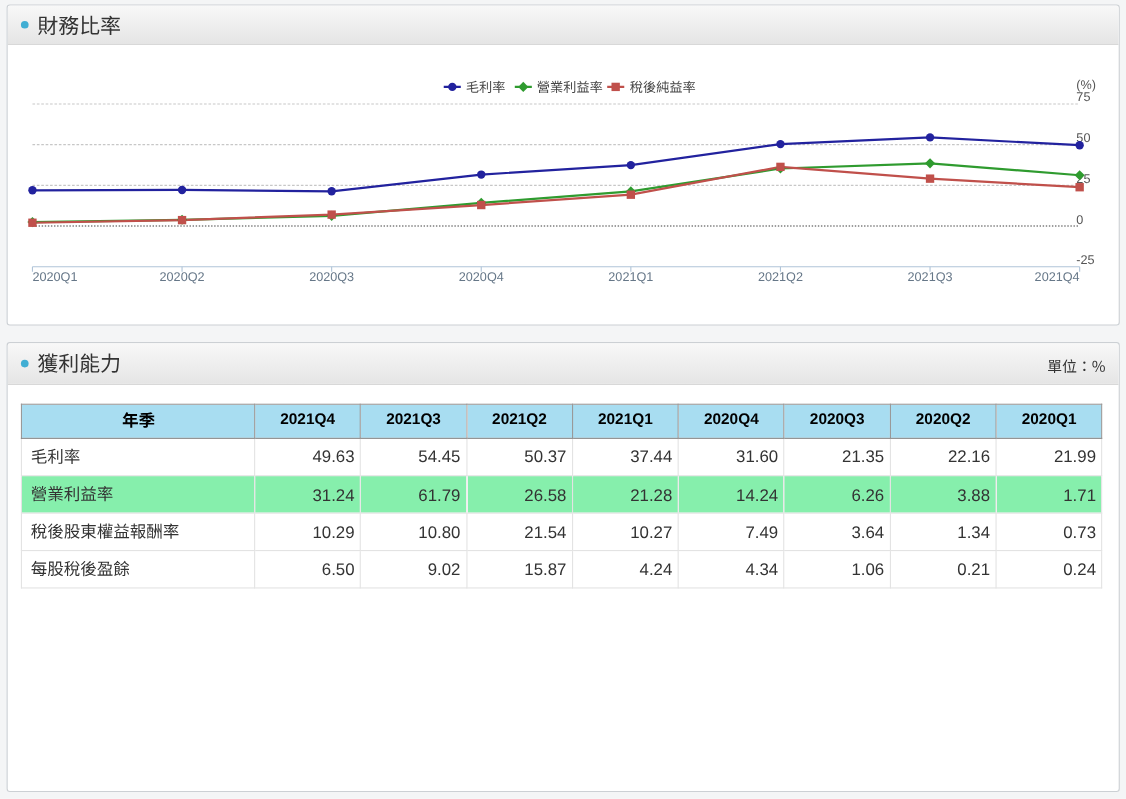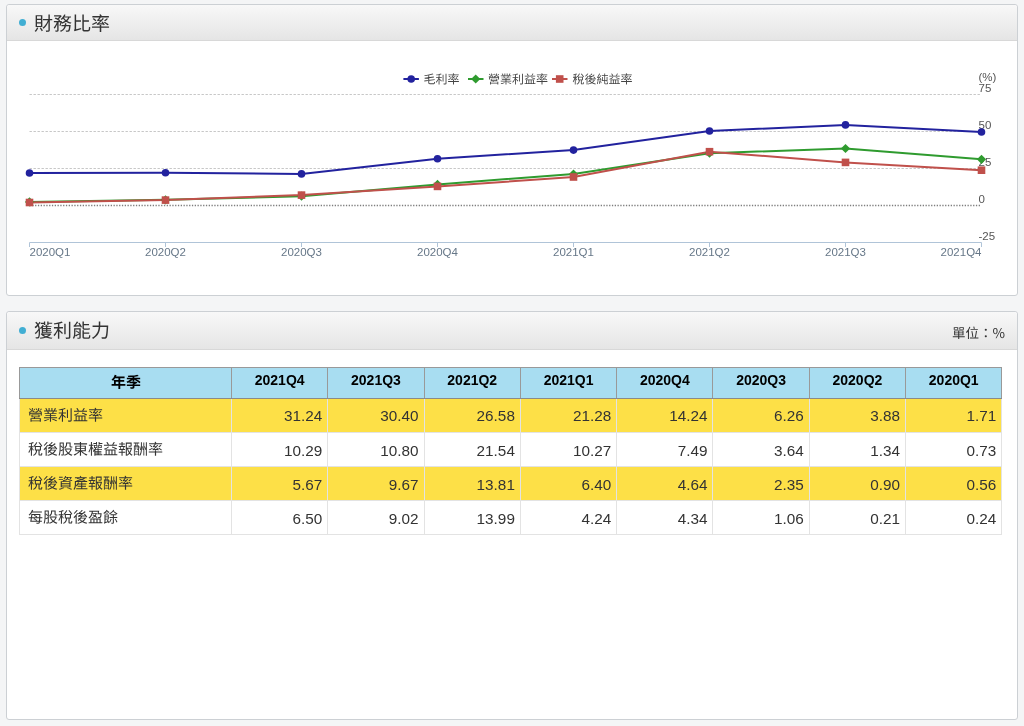--- a/index.html
+++ b/index.html
@@ -14,21 +14,21 @@
 .ttl { position:absolute; left:27px; top:7px; }
 .unit { position:absolute; right:12.5px; top:12.5px; }
 #chart { position:absolute; left:-1px; top:35px; }
 table { position:absolute; left:12px; top:55px; border-collapse:collapse; table-layout:fixed; width:983px; }
 td { overflow:hidden; white-space:nowrap; }
 tr.hd td { background:#a8ddf1; border:1px solid #999; border-bottom:1px solid #8a8a8a; height:30.5px;
   text-align:center; font-weight:bold; font-size:14px; color:#000; vertical-align:middle; }
 tr.hd td.c1 { width:212px; }
 td.ch { width:96.3px; font-size:14.5px; padding-bottom:5px; }
 tr.odd td { background:#fff; }
-tr.even td { background:#fde047; }
+tr.even td { background:#86efac; }
 td.rl { padding-left:8px; text-align:left; border:1px solid #e3e3e3; border-top:none; height:34.2px; vertical-align:middle; }
 td.num { padding-right:5px; padding-top:2.5px; text-align:right; border:1px solid #e3e3e3; border-top:none; height:34.2px;
   font-size:15.3px; color:#333; vertical-align:middle; }
 tr td { border-bottom:1px solid #ddd; }
 </style></head>
 <body>
 <svg width="0" height="0" style="position:absolute">
     <defs>
       <path id="g0025" d="M0.205 -0.284Q0.155 -0.284 0.118 -0.312Q0.08 -0.339 0.06 -0.391Q0.039 -0.443 0.039 -0.517Q0.039 -0.591 0.06 -0.642Q0.08 -0.693 0.118 -0.72Q0.155 -0.746 0.205 -0.746Q0.256 -0.746 0.293 -0.72Q0.331 -0.693 0.352 -0.642Q0.372 -0.591 0.372 -0.517Q0.372 -0.443 0.352 -0.391Q0.331 -0.339 0.293 -0.312Q0.256 -0.284 0.205 -0.284ZM0.205 -0.34Q0.249 -0.34 0.276 -0.385Q0.302 -0.429 0.302 -0.517Q0.302 -0.605 0.276 -0.648Q0.249 -0.69 0.205 -0.69Q0.162 -0.69 0.135 -0.648Q0.108 -0.605 0.108 -0.517Q0.108 -0.429 0.135 -0.385Q0.162 -0.34 0.205 -0.34ZM0.226 0.013 0.631 -0.746H0.693L0.288 0.013ZM0.716 0.013Q0.666 0.013 0.629 -0.014Q0.591 -0.041 0.571 -0.093Q0.55 -0.145 0.55 -0.219Q0.55 -0.293 0.571 -0.344Q0.591 -0.395 0.629 -0.422Q0.666 -0.449 0.716 -0.449Q0.766 -0.449 0.803 -0.422Q0.841 -0.395 0.862 -0.344Q0.882 -0.293 0.882 -0.219Q0.882 -0.145 0.862 -0.093Q0.841 -0.041 0.803 -0.014Q0.766 0.013 0.716 0.013ZM0.716 -0.043Q0.759 -0.043 0.786 -0.087Q0.814 -0.131 0.814 -0.219Q0.814 -0.307 0.786 -0.35Q0.759 -0.393 0.716 -0.393Q0.673 -0.393 0.646 -0.35Q0.618 -0.307 0.618 -0.219Q0.618 -0.131 0.646 -0.087Q0.673 -0.043 0.716 -0.043Z"></path>
       <path id="g4F4D" d="M0.369 -0.658H0.914V-0.585H0.369ZM0.435 -0.509 0.503 -0.525Q0.516 -0.472 0.527 -0.414Q0.539 -0.356 0.549 -0.299Q0.559 -0.242 0.566 -0.191Q0.573 -0.14 0.577 -0.102L0.503 -0.08Q0.5 -0.12 0.493 -0.172Q0.487 -0.224 0.477 -0.282Q0.468 -0.34 0.457 -0.399Q0.446 -0.457 0.435 -0.509ZM0.774 -0.532 0.853 -0.519Q0.842 -0.457 0.829 -0.388Q0.816 -0.319 0.801 -0.25Q0.786 -0.181 0.77 -0.119Q0.755 -0.056 0.74 -0.006L0.674 -0.021Q0.689 -0.072 0.703 -0.136Q0.718 -0.199 0.731 -0.269Q0.745 -0.339 0.756 -0.407Q0.767 -0.475 0.774 -0.532ZM0.326 -0.034H0.955V0.038H0.326ZM0.57 -0.828 0.641 -0.847Q0.655 -0.81 0.669 -0.766Q0.684 -0.723 0.692 -0.691L0.617 -0.669Q0.611 -0.701 0.598 -0.746Q0.584 -0.791 0.57 -0.828ZM0.286 -0.836 0.357 -0.815Q0.324 -0.73 0.281 -0.648Q0.237 -0.565 0.186 -0.492Q0.135 -0.419 0.081 -0.363Q0.077 -0.372 0.069 -0.386Q0.062 -0.4 0.053 -0.415Q0.045 -0.429 0.038 -0.437Q0.087 -0.486 0.133 -0.55Q0.179 -0.614 0.219 -0.687Q0.258 -0.761 0.286 -0.836ZM0.18 -0.579 0.254 -0.653 0.255 -0.652V0.078H0.18Z"></path>
@@ -194,32 +194,49 @@
             </svg></td>
           <td class="ch">2021Q4</td>
           <td class="ch">2021Q3</td>
           <td class="ch">2021Q2</td>
           <td class="ch">2021Q1</td>
           <td class="ch">2020Q4</td>
           <td class="ch">2020Q3</td>
           <td class="ch">2020Q2</td>
           <td class="ch">2020Q1</td>
         </tr>
+        <tr class="odd">
+          <td class="rl"><svg style="vertical-align:middle" width="45" height="19" viewBox="0 0 45.00 18.75">
+              <g fill="#333" transform="translate(0,14.40)">
+                <use href="#g6BDB" transform="translate(0.00,0) scale(15)"></use>
+                <use href="#g5229" transform="translate(15.00,0) scale(15)"></use>
+                <use href="#g7387" transform="translate(30.00,0) scale(15)"></use>
+              </g>
+            </svg></td>
+          <td class="num">49.63</td>
+          <td class="num">54.45</td>
+          <td class="num">50.37</td>
+          <td class="num">37.44</td>
+          <td class="num">31.60</td>
+          <td class="num">21.35</td>
+          <td class="num">22.16</td>
+          <td class="num">21.99</td>
+        </tr>
         <tr class="even">
           <td class="rl"><svg style="vertical-align:middle" width="75" height="19" viewBox="0 0 75.00 18.75">
               <g fill="#333" transform="translate(0,14.40)">
                 <use href="#g71DF" transform="translate(0.00,0) scale(15)"></use>
                 <use href="#g696D" transform="translate(15.00,0) scale(15)"></use>
                 <use href="#g5229" transform="translate(30.00,0) scale(15)"></use>
                 <use href="#g76CA" transform="translate(45.00,0) scale(15)"></use>
                 <use href="#g7387" transform="translate(60.00,0) scale(15)"></use>
               </g>
             </svg></td>
           <td class="num">31.24</td>
-          <td class="num">30.40</td>
+          <td class="num">61.79</td>
           <td class="num">26.58</td>
           <td class="num">21.28</td>
           <td class="num">14.24</td>
           <td class="num">6.26</td>
           <td class="num">3.88</td>
           <td class="num">1.71</td>
         </tr>
         <tr class="odd">
           <td class="rl"><svg style="vertical-align:middle" width="135" height="19" viewBox="0 0 135.00 18.75">
               <g fill="#333" transform="translate(0,14.40)">
@@ -236,55 +253,34 @@
             </svg></td>
           <td class="num">10.29</td>
           <td class="num">10.80</td>
           <td class="num">21.54</td>
           <td class="num">10.27</td>
           <td class="num">7.49</td>
           <td class="num">3.64</td>
           <td class="num">1.34</td>
           <td class="num">0.73</td>
         </tr>
-        <tr class="even">
-          <td class="rl"><svg style="vertical-align:middle" width="105" height="19" viewBox="0 0 105.00 18.75">
-              <g fill="#333" transform="translate(0,14.40)">
-                <use href="#g7A05" transform="translate(0.00,0) scale(15)"></use>
-                <use href="#g5F8C" transform="translate(15.00,0) scale(15)"></use>
-                <use href="#g8CC7" transform="translate(30.00,0) scale(15)"></use>
-                <use href="#g7522" transform="translate(45.00,0) scale(15)"></use>
-                <use href="#g5831" transform="translate(60.00,0) scale(15)"></use>
-                <use href="#g916C" transform="translate(75.00,0) scale(15)"></use>
-                <use href="#g7387" transform="translate(90.00,0) scale(15)"></use>
-              </g>
-            </svg></td>
-          <td class="num">5.67</td>
-          <td class="num">9.67</td>
-          <td class="num">13.81</td>
-          <td class="num">6.40</td>
-          <td class="num">4.64</td>
-          <td class="num">2.35</td>
-          <td class="num">0.90</td>
-          <td class="num">0.56</td>
-        </tr>
         <tr class="odd">
           <td class="rl"><svg style="vertical-align:middle" width="90" height="19" viewBox="0 0 90.00 18.75">
               <g fill="#333" transform="translate(0,14.40)">
                 <use href="#g6BCF" transform="translate(0.00,0) scale(15)"></use>
                 <use href="#g80A1" transform="translate(15.00,0) scale(15)"></use>
                 <use href="#g7A05" transform="translate(30.00,0) scale(15)"></use>
                 <use href="#g5F8C" transform="translate(45.00,0) scale(15)"></use>
                 <use href="#g76C8" transform="translate(60.00,0) scale(15)"></use>
                 <use href="#g9918" transform="translate(75.00,0) scale(15)"></use>
               </g>
             </svg></td>
           <td class="num">6.50</td>
           <td class="num">9.02</td>
-          <td class="num">13.99</td>
+          <td class="num">15.87</td>
           <td class="num">4.24</td>
           <td class="num">4.34</td>
           <td class="num">1.06</td>
           <td class="num">0.21</td>
           <td class="num">0.24</td>
         </tr>
       </tbody>
     </table>
 </div>
 </body></html>

